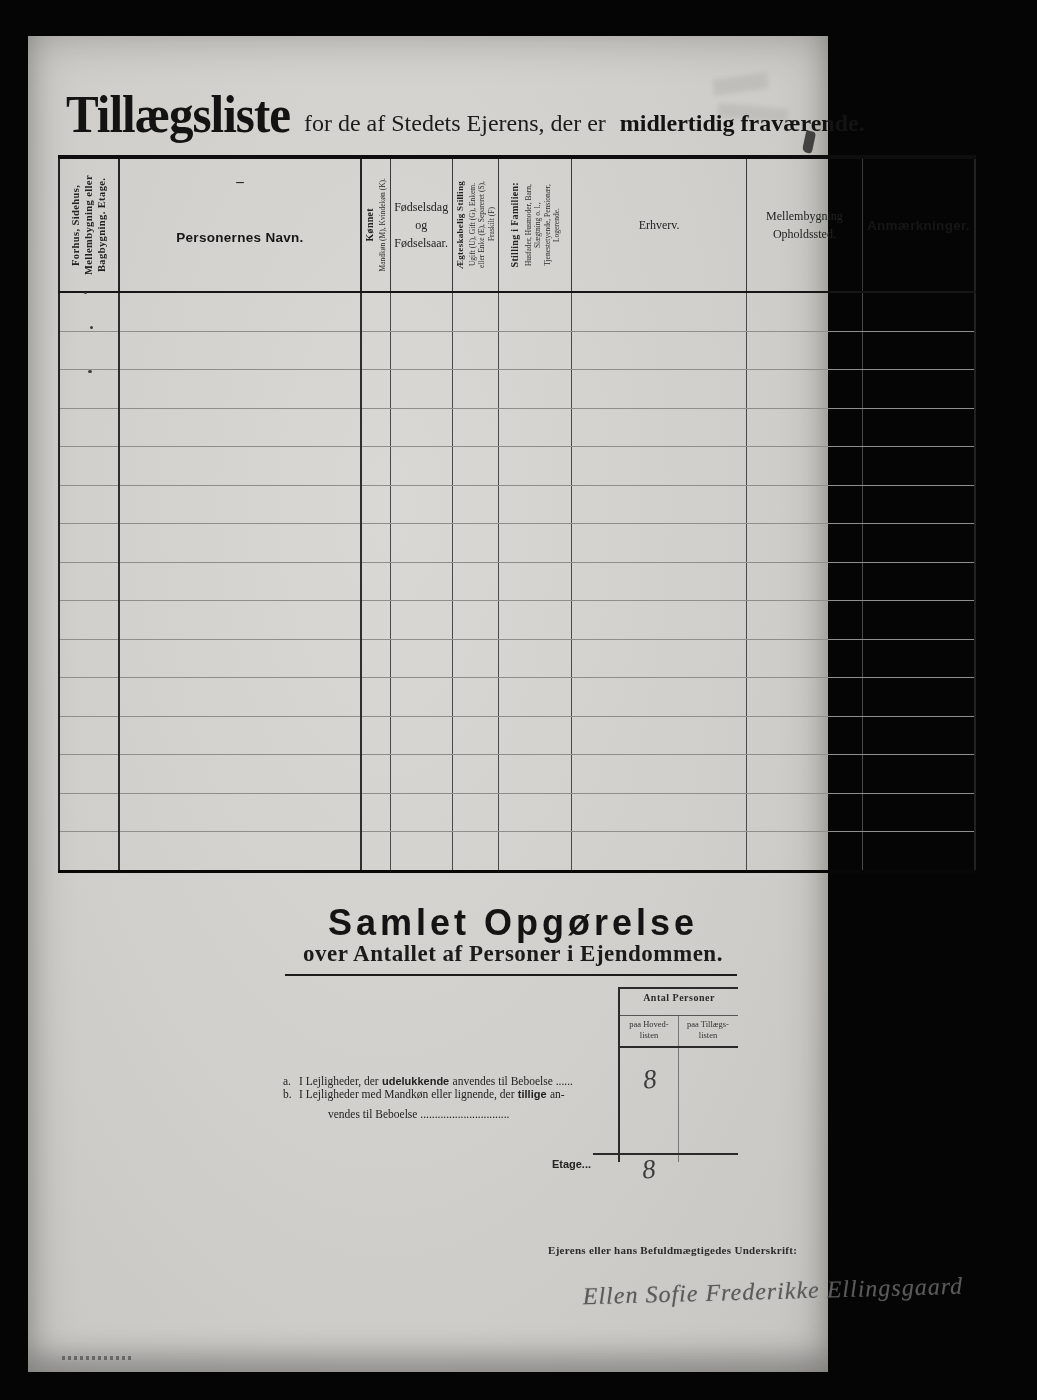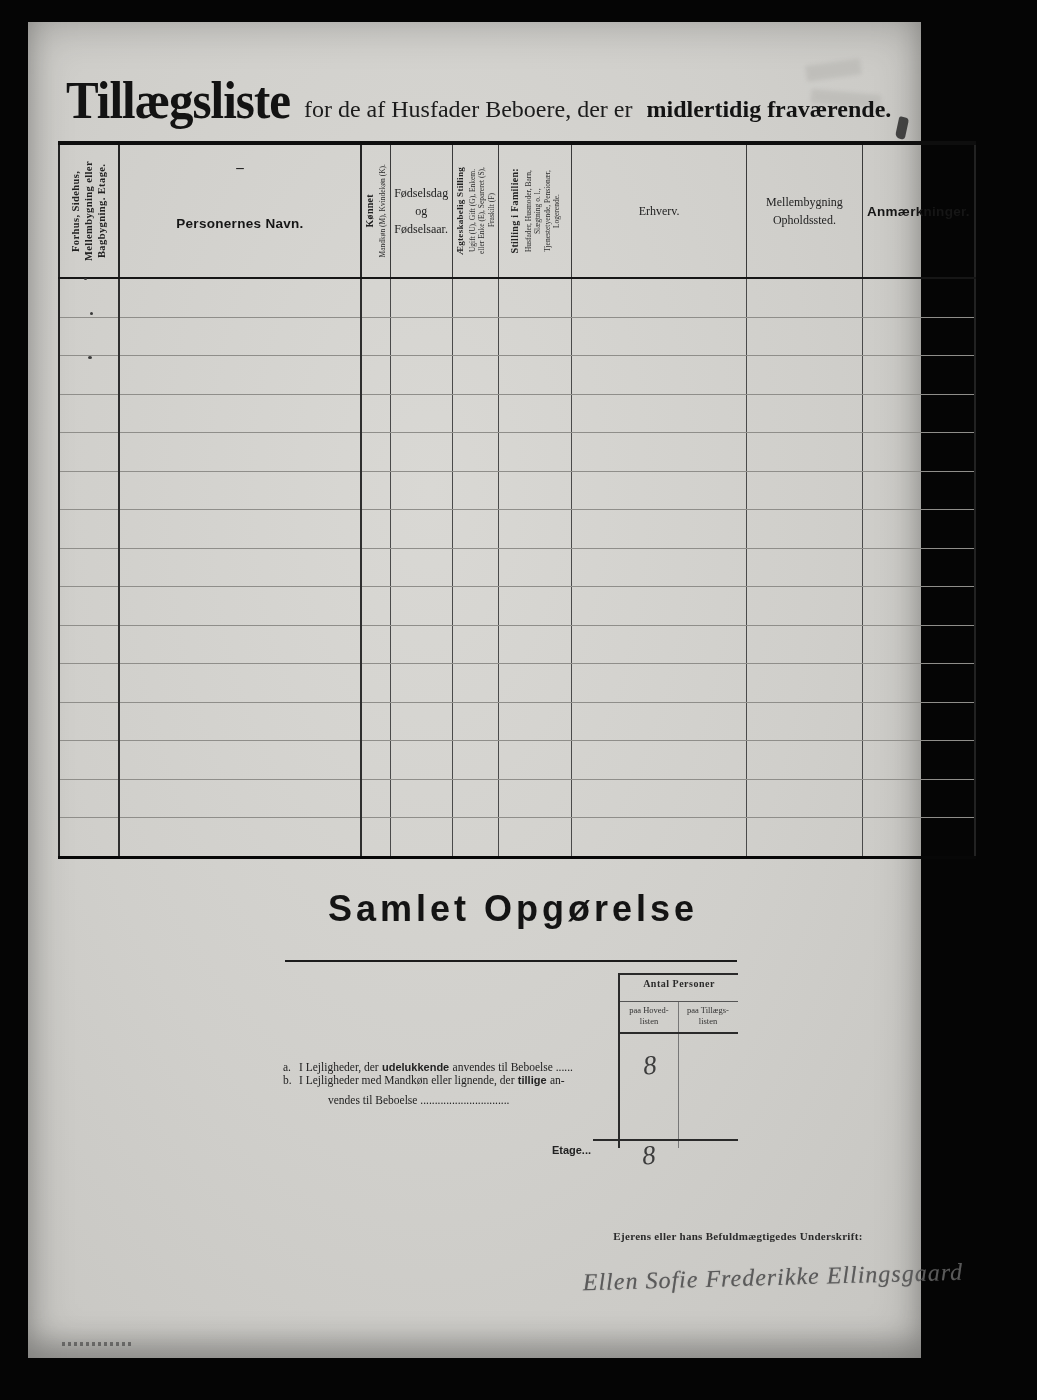--- a/index.html
+++ b/index.html
@@ -1,18 +1,18 @@
 <!DOCTYPE html>
 <html><head>
 <meta charset="utf-8">
 <style>
   html,body{margin:0;padding:0;background:#050505;}
   body{width:1037px;height:1400px;position:relative;overflow:hidden;
        font-family:"Liberation Serif",serif;color:#1a1a1a;}
-  .paper{position:absolute;left:28px;top:22px;width:893px;height:1336px;
+  .paper{position:absolute;left:28px;top:36px;width:800px;height:1336px;
          background:radial-gradient(ellipse at 45% 35%, #d9d8d4 0%, #d0cfcb 55%, #c6c5c1 100%);
          box-shadow:inset 0 0 45px rgba(0,0,0,.25), inset 0 -18px 25px rgba(0,0,0,.18);}
   .pre{white-space:pre-line;}
 
   
   .titlebar{position:absolute;left:38px;top:50px;width:910px;display:flex;align-items:baseline;gap:14px;}
   .title-main{font-size:49px;font-weight:bold;letter-spacing:-1px;transform:scaleY(1.08);color:#131313;}
   .title-rest{font-size:24px;color:#1c1c1c;}
   .title-bold{font-size:24px;font-weight:bold;color:#131313;}
 
@@ -54,21 +54,21 @@
               color:#333;line-height:1.3;}
   .sum-value{position:absolute;font-style:italic;font-size:27px;color:#3d3d3d;
              transform:rotate(-6deg);font-family:"Liberation Serif",serif;}
   .sum-row{position:absolute;left:255px;font-size:11.5px;color:#222;}
   .sum-row .rowkey{display:inline-block;width:16px;}
   .bold-word{font-weight:bold;font-family:"Liberation Sans",sans-serif;font-size:11px;}
   .ialt-label{position:absolute;left:505px;top:1122px;width:58px;text-align:right;
               font-family:"Liberation Sans",sans-serif;font-weight:bold;font-size:11px;color:#222;}
 
   
-  .sig-label{position:absolute;left:520px;top:1208px;width:380px;text-align:center;
+  .sig-label{position:absolute;left:520px;top:1208px;width:380px;
              font-weight:bold;font-size:11px;color:#2a2a2a;letter-spacing:.3px;}
   .sig-name{position:absolute;left:540px;top:1242px;width:410px;text-align:center;
             font-style:italic;font-size:24px;letter-spacing:1px;color:#5a5a5a;
             transform:rotate(-1.6deg);text-shadow:0 0 1px rgba(90,90,90,.5);}
 
   
   .printer-mark{position:absolute;left:34px;top:1320px;width:72px;height:4px;opacity:.55;
                 background:repeating-linear-gradient(90deg,#333 0 3px,transparent 3px 6px);}
   .speck{position:absolute;background:#3a3a3a;border-radius:50%;}
   .bleed{position:absolute;background:#bcbbb7;filter:blur(2px);opacity:.8;}
@@ -79,21 +79,21 @@
 <body>
 
 <div class="paper">
 
   <div class="bleed" style="right:60px;top:40px;width:55px;height:16px;transform:rotate(-8deg);"></div>
   <div class="bleed" style="right:40px;top:70px;width:70px;height:14px;transform:rotate(5deg);"></div>
   <div class="edge-mark"></div>
 
   <div class="titlebar">
     <span class="title-main">Tillægsliste</span>
-    <span class="title-rest">for de af Husfader Beboere, der er</span>
+    <span class="title-rest">for de af Stedets Ejerens, der er</span>
     <span class="title-bold">midlertidig fraværende.</span>
   </div>
 
   <table class="main-table">
     <colgroup>
       <col style="width:6.6%">
         <col style="width:26.6%">
         <col style="width:2.8%">
       <col style="width:6.8%">
         <col style="width:4.9%">
@@ -324,20 +324,21 @@
           <td></td>
         </tr>
       </tbody>
   </table>
 
   <div class="speck" style="left:62px;top:290px;width:3px;height:3px;"></div>
   <div class="speck" style="left:60px;top:334px;width:4px;height:3px;"></div>
   <div class="speck" style="left:56px;top:256px;width:3px;height:2px;"></div>
 
   <div class="sum-heading">Samlet Opgørelse</div>
+  <div class="sum-subheading">over Antallet af Personer i Ejendommen.</div>
   <div class="sum-rule"></div>
 
   <div class="line" style="left:592px;top:951px;width:118px;height:2px;"></div>
   <div class="line" style="left:590px;top:951px;width:2px;height:175px;"></div>
   <div class="line" style="left:650px;top:979px;width:1px;height:147px;background:#777;"></div>
   <div class="line" style="left:592px;top:979px;width:118px;height:1px;background:#555;"></div>
   <div class="line" style="left:592px;top:1010px;width:118px;height:2px;"></div>
   <div class="line" style="left:565px;top:1117px;width:145px;height:2px;"></div>
 
   <div class="sum-ctable-header">Antal Personer</div>

